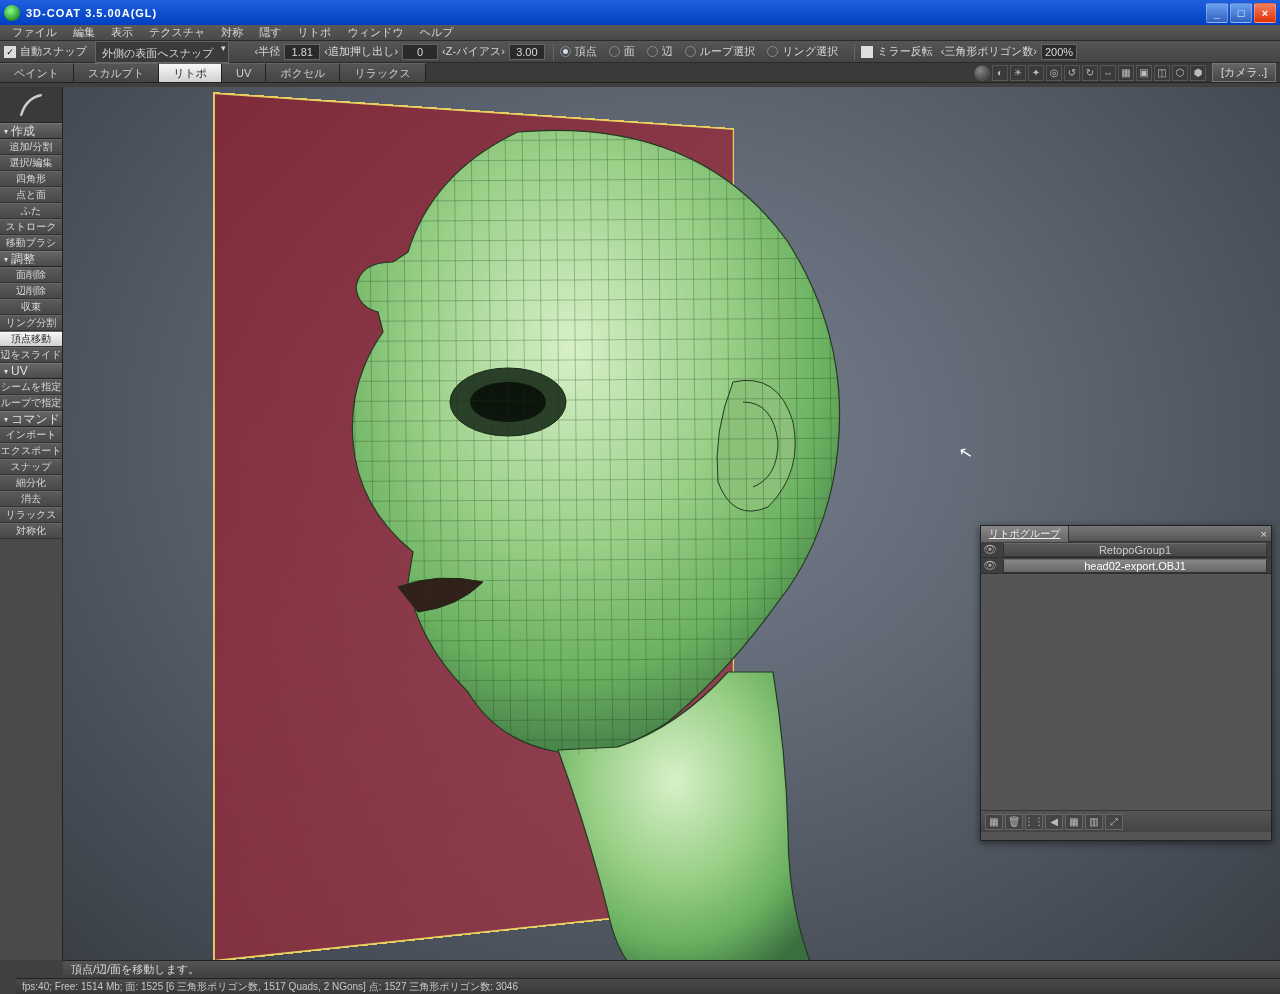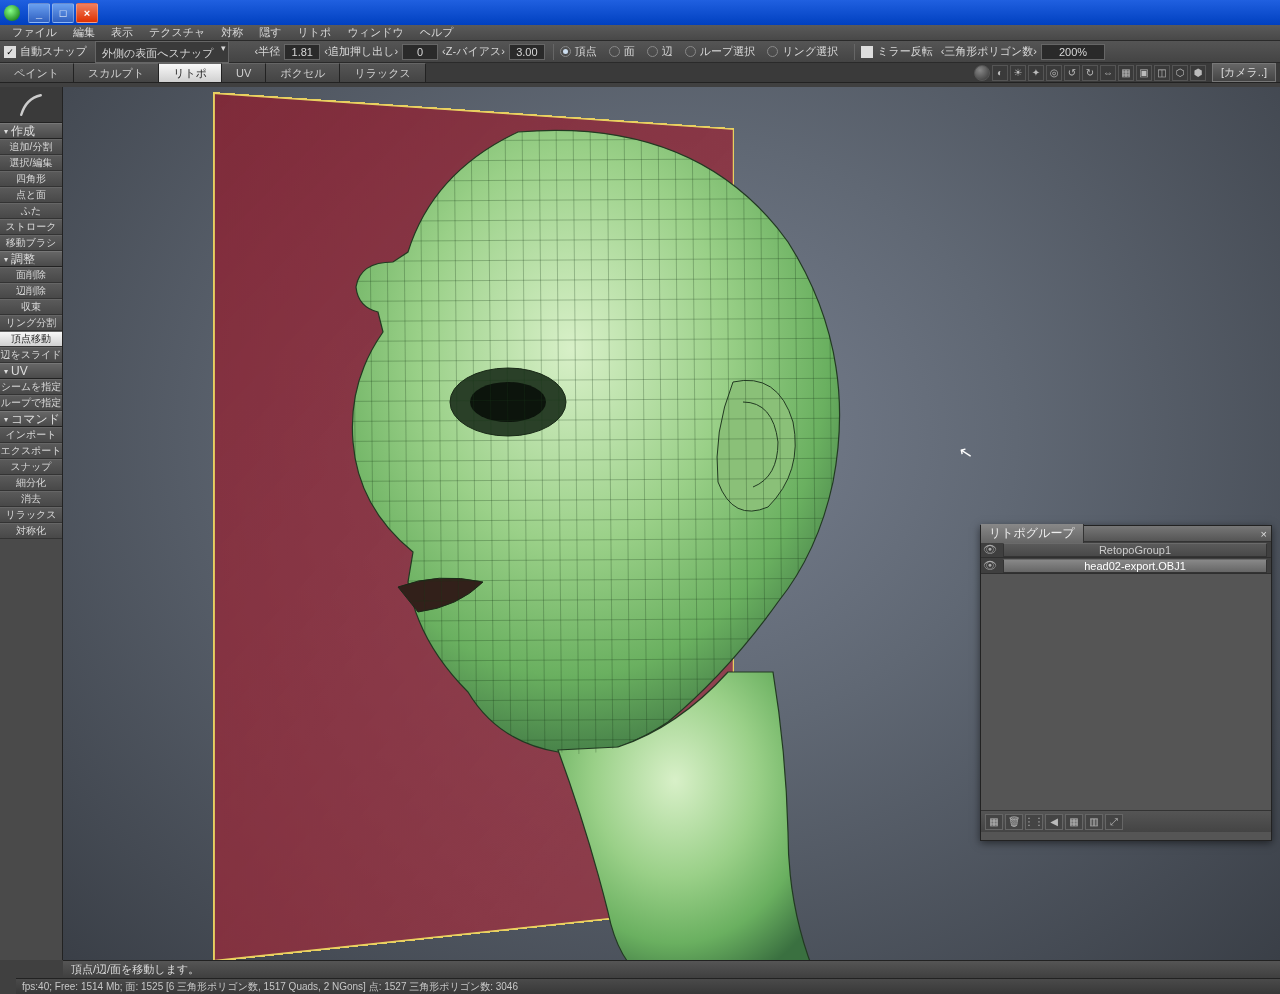--- a/index.html
+++ b/index.html
@@ -57,40 +57,41 @@
 .head { position:absolute; left:195px; top:25px; width:620px; height:870px; }
 .head svg { width:100%; height:100%; }
 .wireH line,.wireV line { stroke:#1a3a1a; stroke-width:0.5; opacity:0.55; }
 
 
 .cursor { position:absolute; left:896px; top:356px; font-size:16px; color:#fff; transform:rotate(-12deg); pointer-events:none; }
 
 
 .panel { position:absolute; right:8px; top:438px; width:292px; height:316px; background:#555; border:1px solid #222; box-shadow:0 2px 8px #0008; }
 .panel-hd { height:16px; background:linear-gradient(#777,#555); display:flex; align-items:center; border-bottom:1px solid #333; }
-.panel-hd .tab { background:linear-gradient(#888,#666); padding:1px 8px; color:#eee; font-size:12px; border-right:1px solid #333; }
+.panel-hd .tab { background:linear-gradient(#888,#666); padding:1px 8px; color:#eee; font-size:10px; border-right:1px solid #333;text-decoration:underline; }
 .panel-hd .x { margin-left:auto; padding:0 4px; color:#ddd; cursor:pointer; }
 .plist { background:#3f3f3f; }
 .prow { height:16px; display:flex; align-items:center; border-bottom:1px solid #2f2f2f; color:#ccc; font-size:10px; }
 .prow .eye { width:18px; text-align:center; color:#aaa; }
 .prow .nm { flex:1; text-align:center; background:linear-gradient(#5a5a5a,#484848); margin:1px 4px; border:1px solid #333; border-top-color:#6a6a6a; }
 .prow.sel .nm { background:linear-gradient(#888,#666); color:#fff; }
 .pbody { height:236px; background:#555; }
 .pfoot { height:22px; background:linear-gradient(#555,#444); border-top:1px solid #333; display:flex; align-items:center; gap:2px; padding:0 4px; }
 .pico { width:18px; height:16px; border:1px solid #666; background:#444; display:flex; align-items:center; justify-content:center; color:#bbb; font-size:10px; cursor:pointer; }
 
 
 .hint { position:absolute; left:63px; right:0; bottom:16px; height:18px; background:linear-gradient(#555,#3f3f3f); color:#ddd; display:flex; align-items:center; padding:0 8px; border-top:1px solid #222; }
 .status { position:absolute; left:16px; right:0; bottom:0; height:16px; background:linear-gradient(#4a4a4a,#383838); color:#c8c8c8; display:flex; align-items:center; padding:0 6px; border-top:1px solid #222; font-size:10px;text-align:center; }
 </style>
 </head>
 <body>
 
 <div class="titlebar">
   <div class="logo"></div>
+  <div class="title">3D-COAT 3.5.00A(GL)</div>
   <div class="winbtn">_</div>
   <div class="winbtn">□</div>
   <div class="winbtn close">×</div>
 </div>
 
 <div class="menubar">
   <div class="mi">ファイル</div>
   <div class="mi">編集</div>
   <div class="mi">表示</div>
   <div class="mi">テクスチャ</div>
@@ -119,21 +120,21 @@
   <span class="radio"></span>
     <span class="rlbl">辺</span>
   <span class="radio"></span>
     <span class="rlbl">ループ選択</span>
   <span class="radio"></span>
     <span class="rlbl">リング選択</span>
   <span class="sep"></span>
   <span class="chk"></span>
   <span class="lbl">ミラー反転</span>
   <span>‹三角形ポリゴン数›</span>
-  <span class="num" style="width:64px">200%</span>
+  <span class="num" style="width:36px">200%</span>
 </div>
 
 <div class="modebar">
   <div class="mtab">ペイント</div>
   <div class="mtab">スカルプト</div>
   <div class="mtab active">リトポ</div>
   <div class="mtab">UV</div>
   <div class="mtab">ボクセル</div>
   <div class="mtab">リラックス</div>
   <div class="right">

